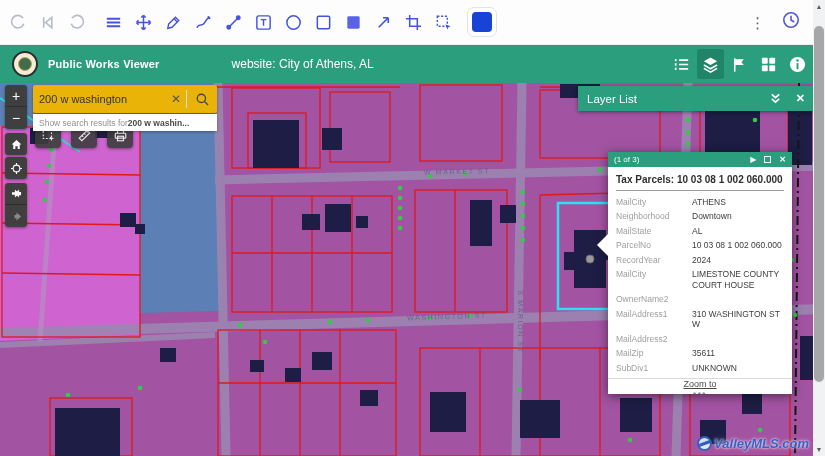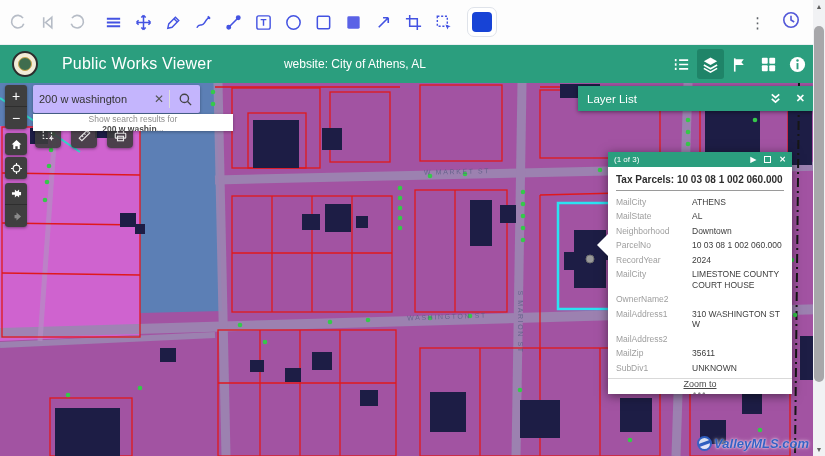--- a/index.html
+++ b/index.html
@@ -22,21 +22,21 @@
   .clockbtn{ color:#5358d8; }
   .clockbtn svg{ width:20px; height:20px; }
 
   
   .header{ position:absolute; top:45px; left:0; width:825px; height:38px; background:#2b9e7e;
     display:flex; align-items:center; color:#fff; z-index:5;}
   .logo{ width:26px; height:26px; margin-left:12px; border-radius:50%; background:#f2ecd8;
     border:2px solid #2d2d2d; position:relative; flex:none;}
   .logo:after{ content:""; position:absolute; left:4px; top:4px; right:4px; bottom:4px;
     border-radius:50%; background:#3f6d4e; border:1px solid #caa84c;}
-  .app-title{ font-size:16px; font-weight:normal; margin-left:24px; letter-spacing:.2px; }
+  .app-title{ font-size:11px; font-weight:bold; margin-left:10px; letter-spacing:.2px; }
   .site-label{ font-size:12px; margin-left:72px; }
   .header-tools{ margin-left:auto; display:flex; align-items:center; gap:2px; margin-right:14px; }
   .htool{ width:27px; height:30px; display:flex; align-items:center; justify-content:center;
     color:#fff; border-radius:3px; cursor:pointer;}
   .htool.active{ background:#1f8468; }
   .htool svg{ width:19px; height:19px; }
 
   
   .map{ position:absolute; top:83px; left:0; width:825px; height:373px; background:#a253a2; overflow:hidden; z-index:1;}
   .mapsvg{ position:absolute; top:0; left:0; }
@@ -50,32 +50,32 @@
   .navgroup{ position:absolute; left:5px; width:22px; z-index:10; border-radius:3px; overflow:hidden;
     box-shadow:0 1px 3px rgba(0,0,0,.4);}
   .navbtn{ width:22px; height:22px; background:#3f3f3f; color:#fff; display:flex; align-items:center;
     justify-content:center; font-size:14px; cursor:pointer; border-bottom:1px solid #2e2e2e;}
   .navbtn:last-child{ border-bottom:none; }
   .navbtn svg{ width:13px; height:13px; }
   .navbtn.disabled{ color:#8a8a8a; }
   .g-zoom{ top:85px; } .g-home{ top:133px; } .g-locate{ top:157px; } .g-nav{ top:183px; }
 
   
-  .search{ position:absolute; left:33px; top:85px; width:167px; height:28px; background:#c4b5fd;
+  .search{ position:absolute; left:33px; top:85px; width:184px; height:28px; background:#eab308;
     display:flex; align-items:center; border-radius:2px; box-shadow:0 1px 3px rgba(0,0,0,.35); z-index:12;}
   .search input{ flex:1; min-width:0; border:none; outline:none; font-size:11px; color:#333;
     padding:0 6px; font-family:"Liberation Sans", sans-serif; background:transparent;}
   .search .clear{ width:20px; text-align:center; color:#555; font-size:12px; cursor:pointer; }
   .search .divider{ width:1px; height:18px; background:#ddd; }
   .search .mag{ width:30px; height:100%; display:flex; align-items:center; justify-content:center;
     color:#444; cursor:pointer;}
   .search .mag svg{ width:15px; height:15px; }
-  .suggest{ position:absolute; left:33px; top:114px; width:200px; height:17px; background:#fff;
+  .suggest{ position:absolute; left:33px; top:114px; width:184px; height:17px; background:#fff;
     font-size:8.5px; color:#8f8f8f; display:flex; align-items:center; padding:0 6px; z-index:12;
-    box-shadow:0 1px 3px rgba(0,0,0,.3); white-space:nowrap; overflow:hidden;flex-direction:column;}
+    box-shadow:0 1px 3px rgba(0,0,0,.3); white-space:nowrap; overflow:hidden;}
   .suggest b{ color:#4c4c4c; font-weight:bold; }
 
   
   .mini-tools{ position:absolute; left:35px; top:122px; display:flex; gap:10px; z-index:9; }
   .minibtn{ width:26px; height:26px; background:#3c3c3ce6; border-radius:4px; color:#e8e8e8;
     display:flex; align-items:center; justify-content:center; box-shadow:0 1px 3px rgba(0,0,0,.4); cursor:pointer;}
   .minibtn svg{ width:15px; height:15px; }
 
   
   .layerlist{ position:absolute; left:578px; top:86px; width:236px; height:25px; background:#2b9e7e;
@@ -510,27 +510,27 @@
       <div class="pp-title">Tax Parcels: 10 03 08 1 002 060.000</div>
       <hr class="pp-hr">
       <div class="pp-fields">
 
           <div class="pp-row">
             <span class="lab">MailCity</span>
             <span class="val">ATHENS</span>
           </div>
 
           <div class="pp-row">
+            <span class="lab">Neighborhood</span>
+            <span class="val">Downtown</span>
+          </div>
+
+          <div class="pp-row">
             <span class="lab">MailState</span>
             <span class="val">AL</span>
-          </div>
-
-          <div class="pp-row">
-            <span class="lab">Neighborhood</span>
-            <span class="val">Downtown</span>
           </div>
 
           <div class="pp-row">
             <span class="lab">ParcelNo</span>
             <span class="val">10 03 08 1 002 060.000</span>
           </div>
 
           <div class="pp-row">
             <span class="lab">RecordYear</span>
             <span class="val">2024</span>

